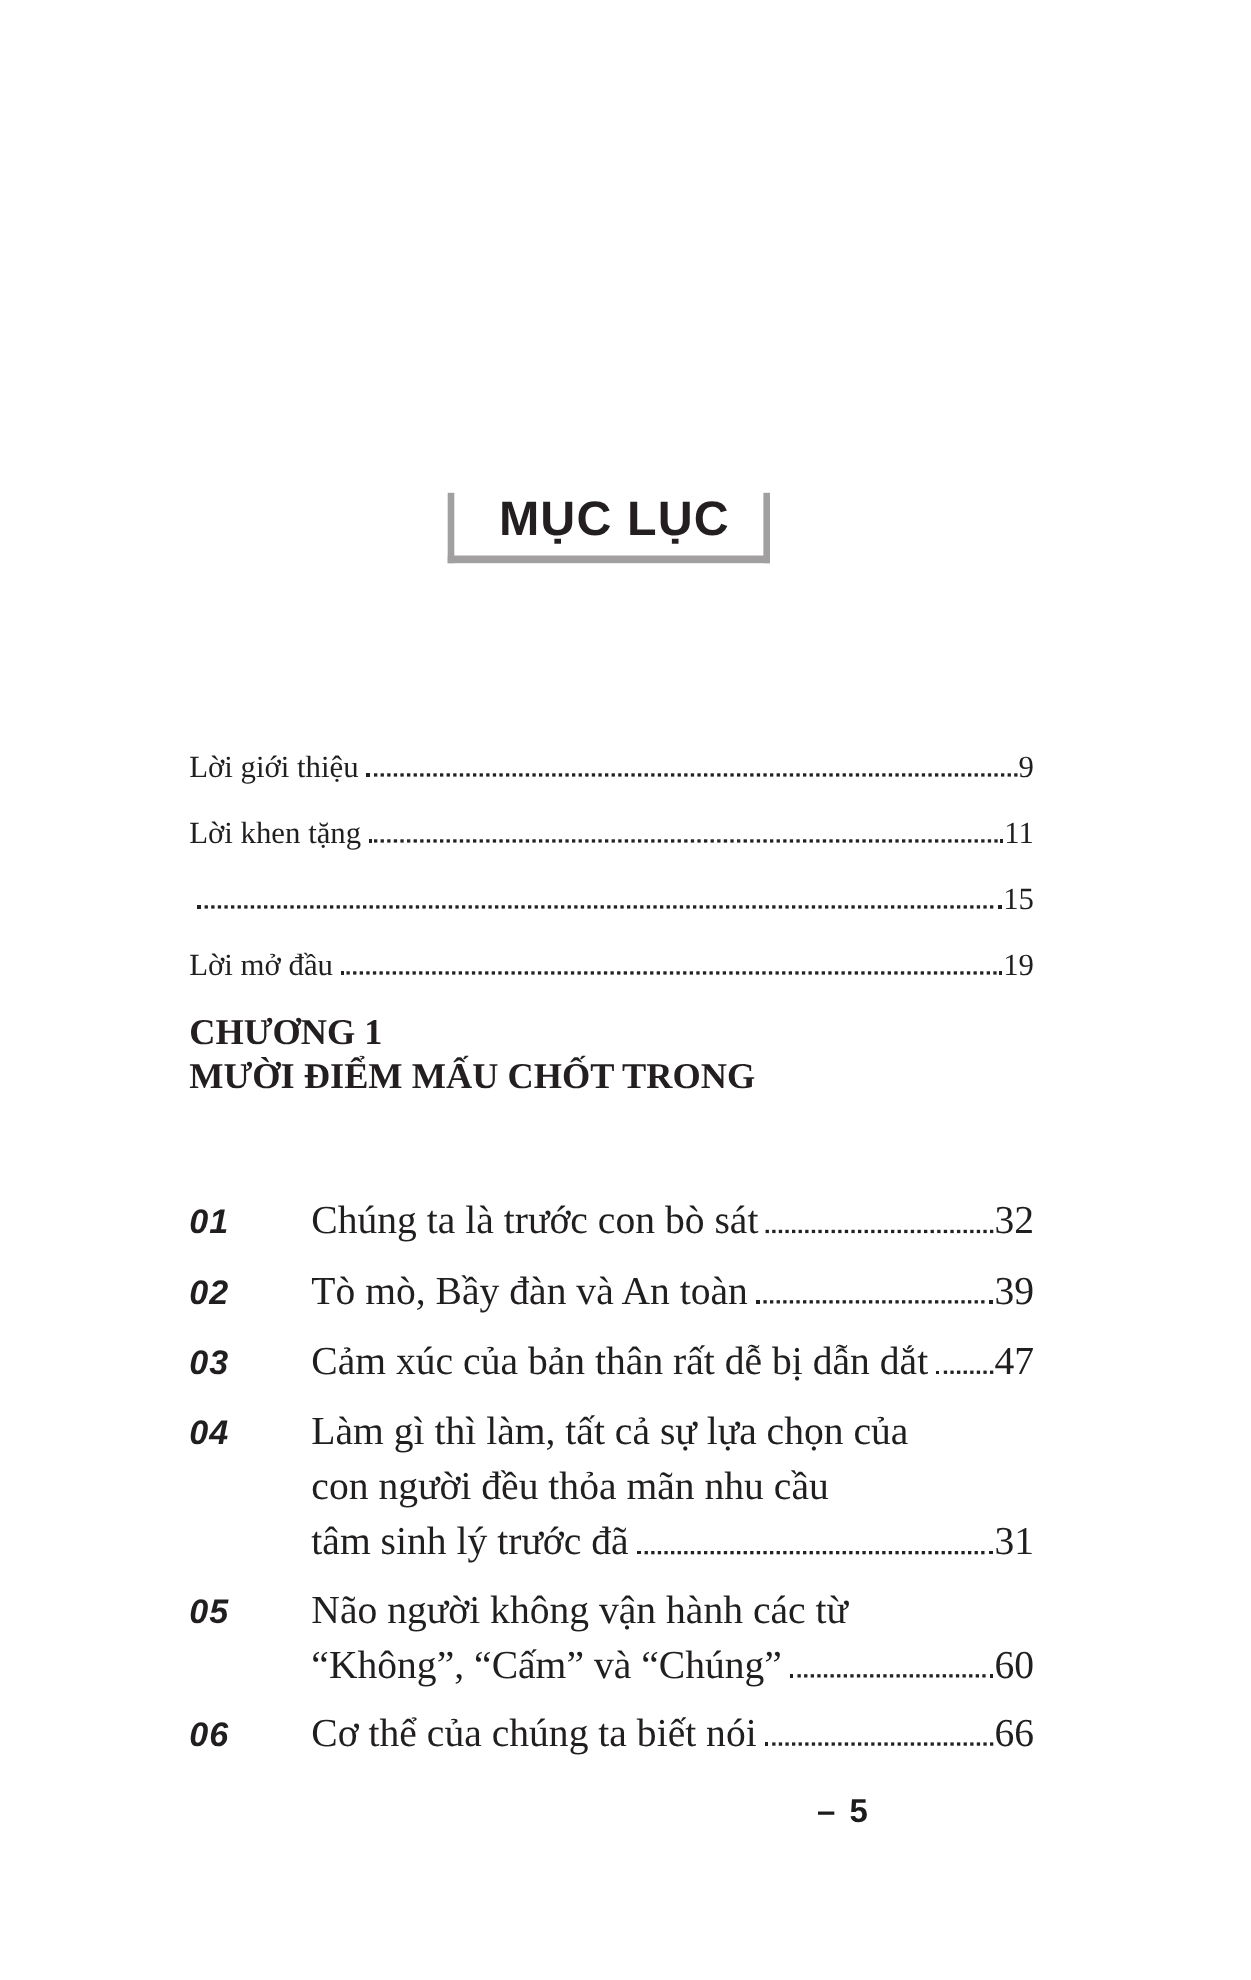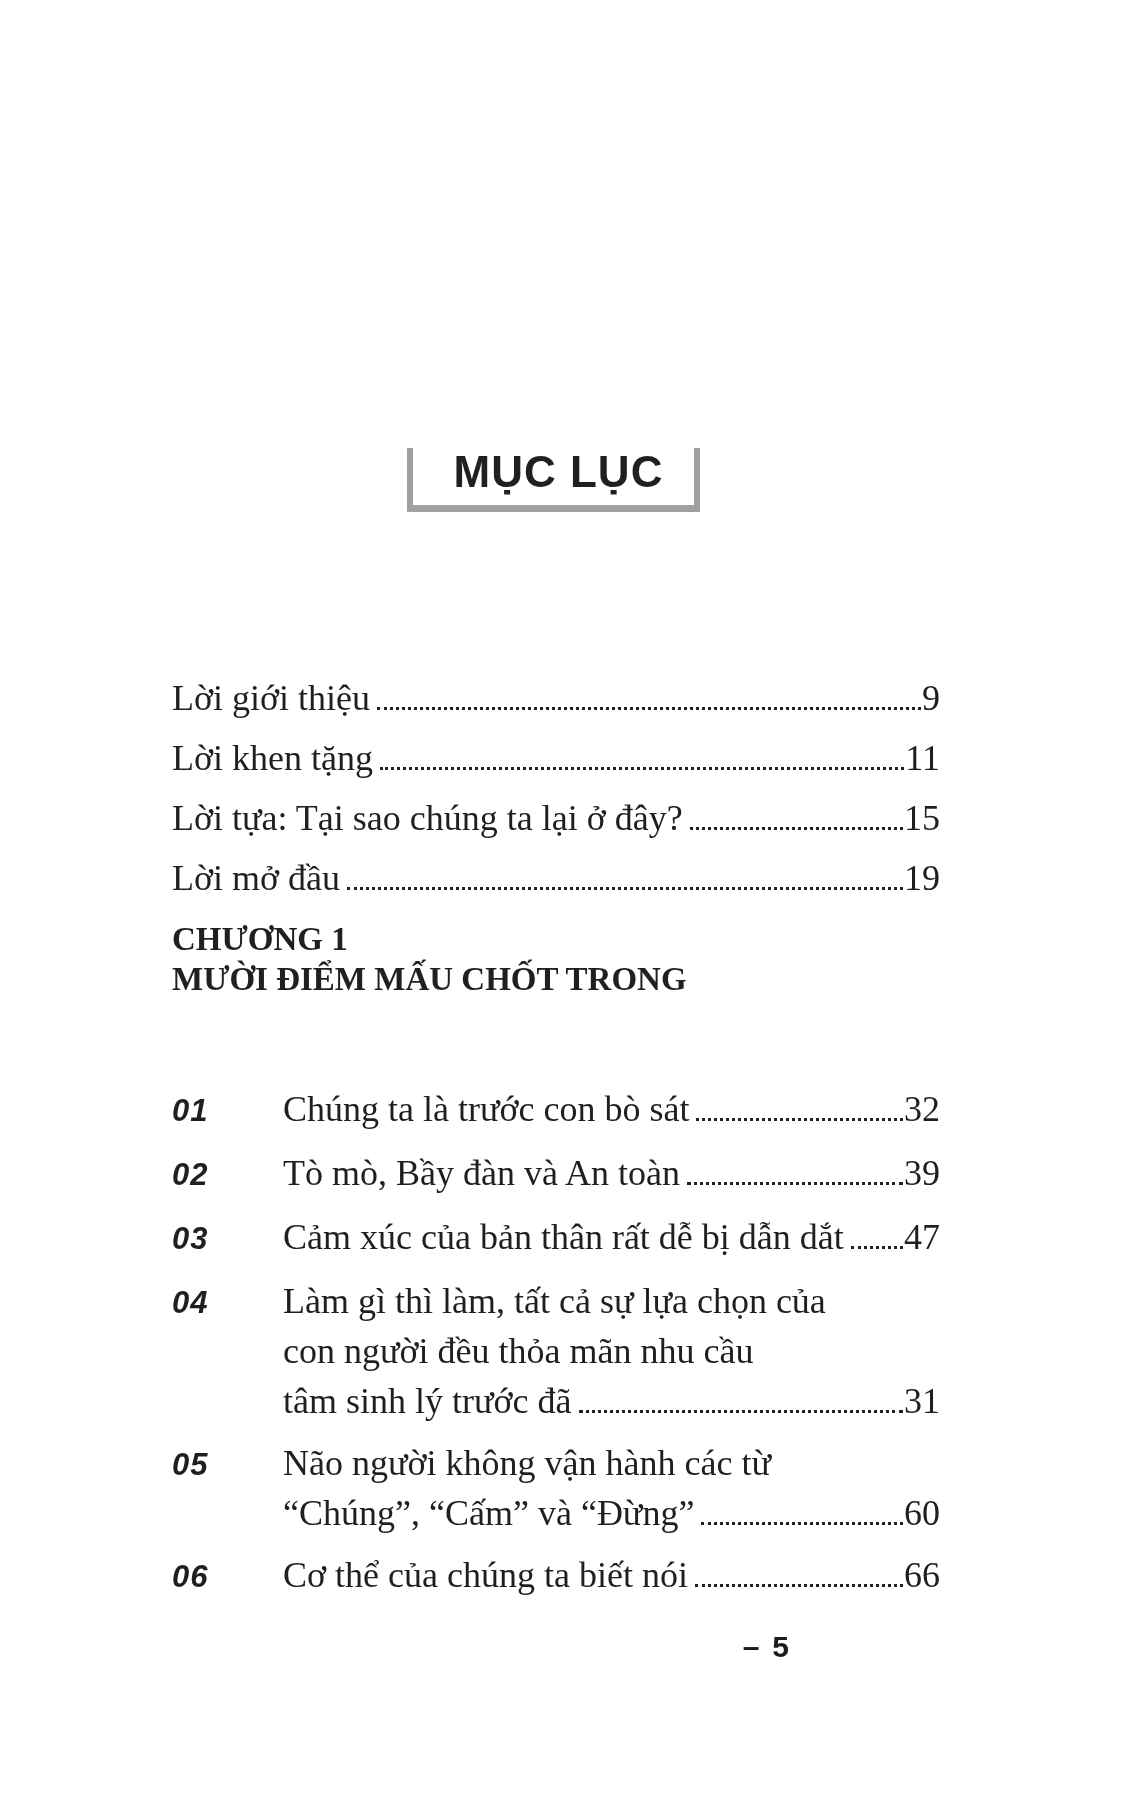--- a/index.html
+++ b/index.html
@@ -29,21 +29,21 @@
     font-size:44px;
     letter-spacing:1px;
     transform:translate(5px,-5px);
     color:#231f20;
     white-space:nowrap;
   }
 
   
   .front {
     position:absolute; left:172px; top:668px; width:768px;
-    font-size:36px;
+    font-size:28px;
   }
   .front .row {
     display:flex; align-items:baseline;
     height:60px; line-height:60px;
     white-space:nowrap;
   }
 
   
   .leader {
     flex:1 1 auto; min-width:24px;
@@ -109,21 +109,20 @@
       <span>Lời giới thiệu</span>
       <span class="leader"></span>
       <span class="pg">9</span>
     </div>
     <div class="row">
       <span>Lời khen tặng</span>
       <span class="leader"></span>
       <span class="pg">11</span>
     </div>
     <div class="row">
-      <span>Lời tựa: Tại sao chúng ta lại ở đây?</span>
       <span class="leader"></span>
       <span class="pg">15</span>
     </div>
     <div class="row">
       <span>Lời mở đầu</span>
       <span class="leader"></span>
       <span class="pg">19</span>
     </div>
   </section>
 
@@ -184,21 +183,21 @@
       </div>
     </div>
 
     <div class="entry">
       <div class="num">05</div>
       <div class="ebody">
         <div class="line">
           <span>Não người không vận hành các từ</span>
         </div>
         <div class="line">
-          <span>“Chúng”, “Cấm” và “Đừng”</span>
+          <span>“Không”, “Cấm” và “Chúng”</span>
           <span class="leader"></span>
           <span class="pg">60</span>
         </div>
       </div>
     </div>
 
     <div class="entry">
       <div class="num">06</div>
       <div class="ebody">
         <div class="line">

